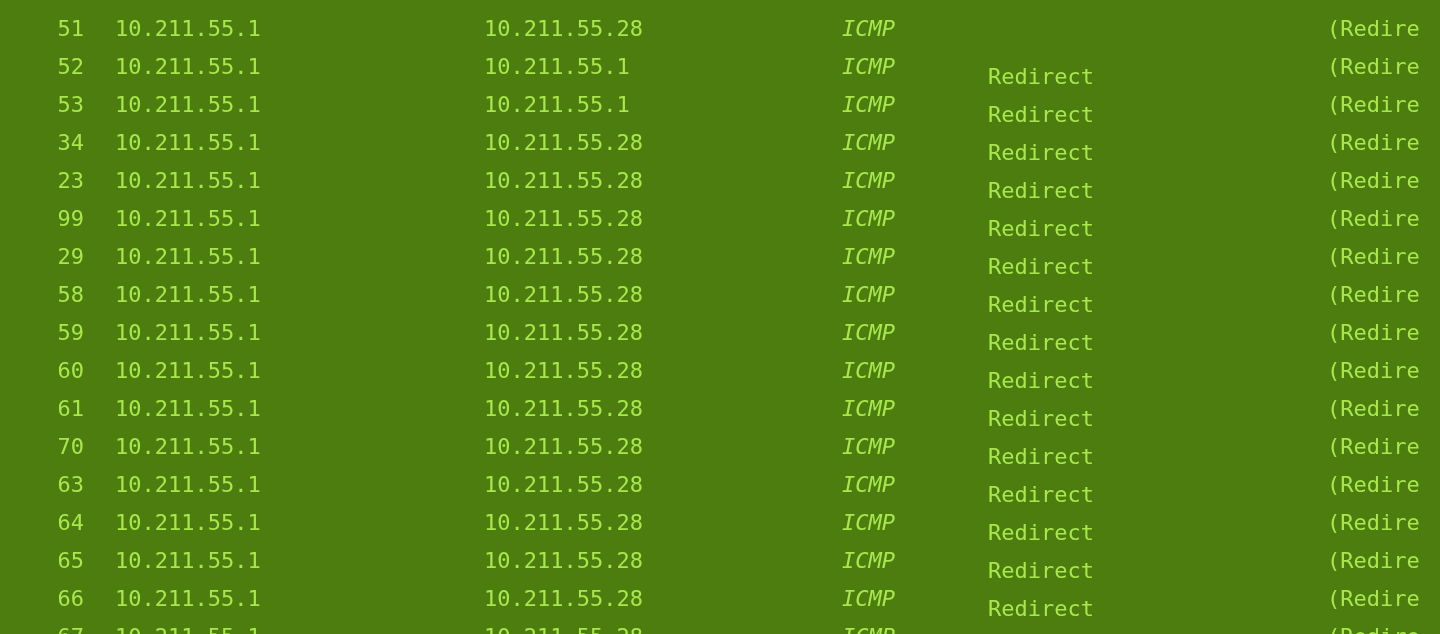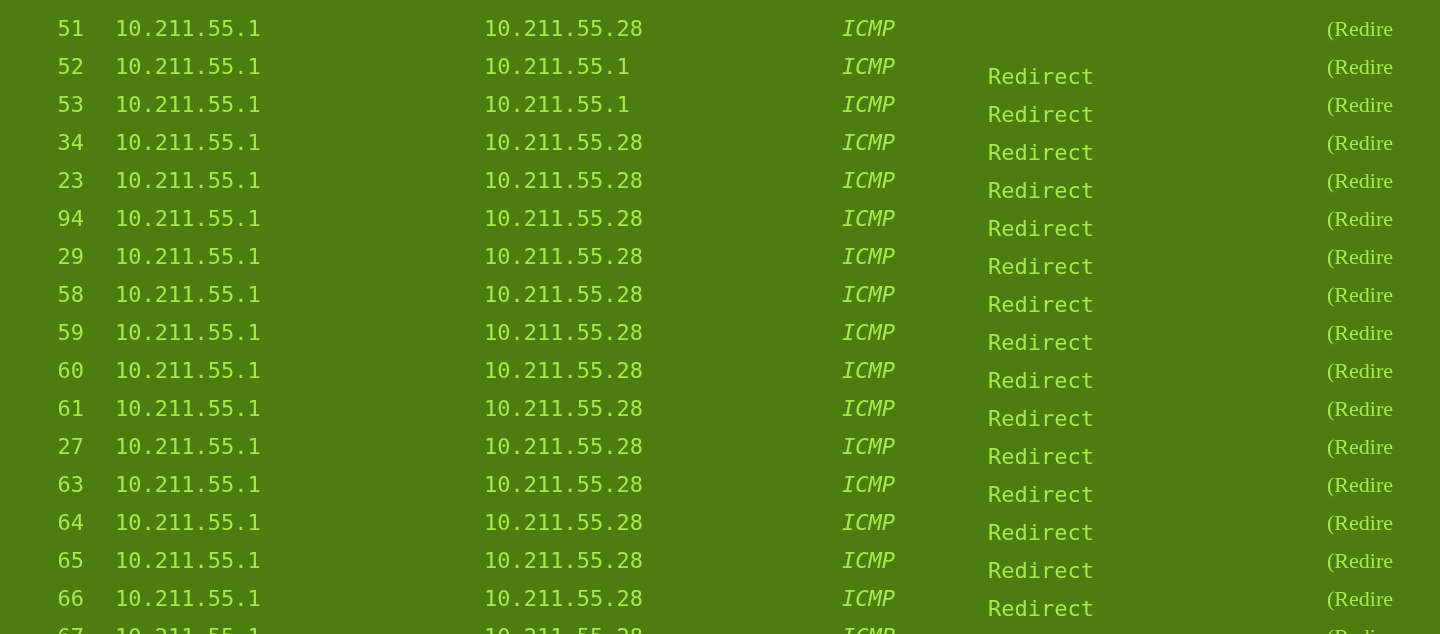--- a/index.html
+++ b/index.html
@@ -49,21 +49,21 @@
 
   .col-no {
     left: 0;
     width: 84px;
     text-align: right;
   }
   .col-source      { left: 115px; }
   .col-destination { left: 484px; }
   .col-protocol    { left: 842px; font-style: italic; }
   .col-info        { left: 988px; margin-top: 48px; }
-  .col-detail      { left: 1327px; font-family: Liberation Serif, serif; }
+  .col-detail      { left: 1327px; }
 </style>
 </head>
 <body>
 
 <div id="terminal">
   <div id="capture-list">
       <div class="capture-row">
         <span class="col-no">51</span>
         <span class="col-source">10.211.55.1</span>
         <span class="col-destination">10.211.55.28</span>
@@ -97,21 +97,21 @@
       </div>
       <div class="capture-row">
         <span class="col-no">23</span>
         <span class="col-source">10.211.55.1</span>
         <span class="col-destination">10.211.55.28</span>
         <span class="col-protocol">ICMP</span>
         <span class="col-info">Redirect</span>
         <span class="col-detail">(Redire</span>
       </div>
       <div class="capture-row">
-        <span class="col-no">94</span>
+        <span class="col-no">99</span>
         <span class="col-source">10.211.55.1</span>
         <span class="col-destination">10.211.55.28</span>
         <span class="col-protocol">ICMP</span>
         <span class="col-info">Redirect</span>
         <span class="col-detail">(Redire</span>
       </div>
       <div class="capture-row">
         <span class="col-no">29</span>
         <span class="col-source">10.211.55.1</span>
         <span class="col-destination">10.211.55.28</span>
@@ -145,21 +145,21 @@
       </div>
       <div class="capture-row">
         <span class="col-no">61</span>
         <span class="col-source">10.211.55.1</span>
         <span class="col-destination">10.211.55.28</span>
         <span class="col-protocol">ICMP</span>
         <span class="col-info">Redirect</span>
         <span class="col-detail">(Redire</span>
       </div>
       <div class="capture-row">
-        <span class="col-no">27</span>
+        <span class="col-no">70</span>
         <span class="col-source">10.211.55.1</span>
         <span class="col-destination">10.211.55.28</span>
         <span class="col-protocol">ICMP</span>
         <span class="col-info">Redirect</span>
         <span class="col-detail">(Redire</span>
       </div>
       <div class="capture-row">
         <span class="col-no">63</span>
         <span class="col-source">10.211.55.1</span>
         <span class="col-destination">10.211.55.28</span>

